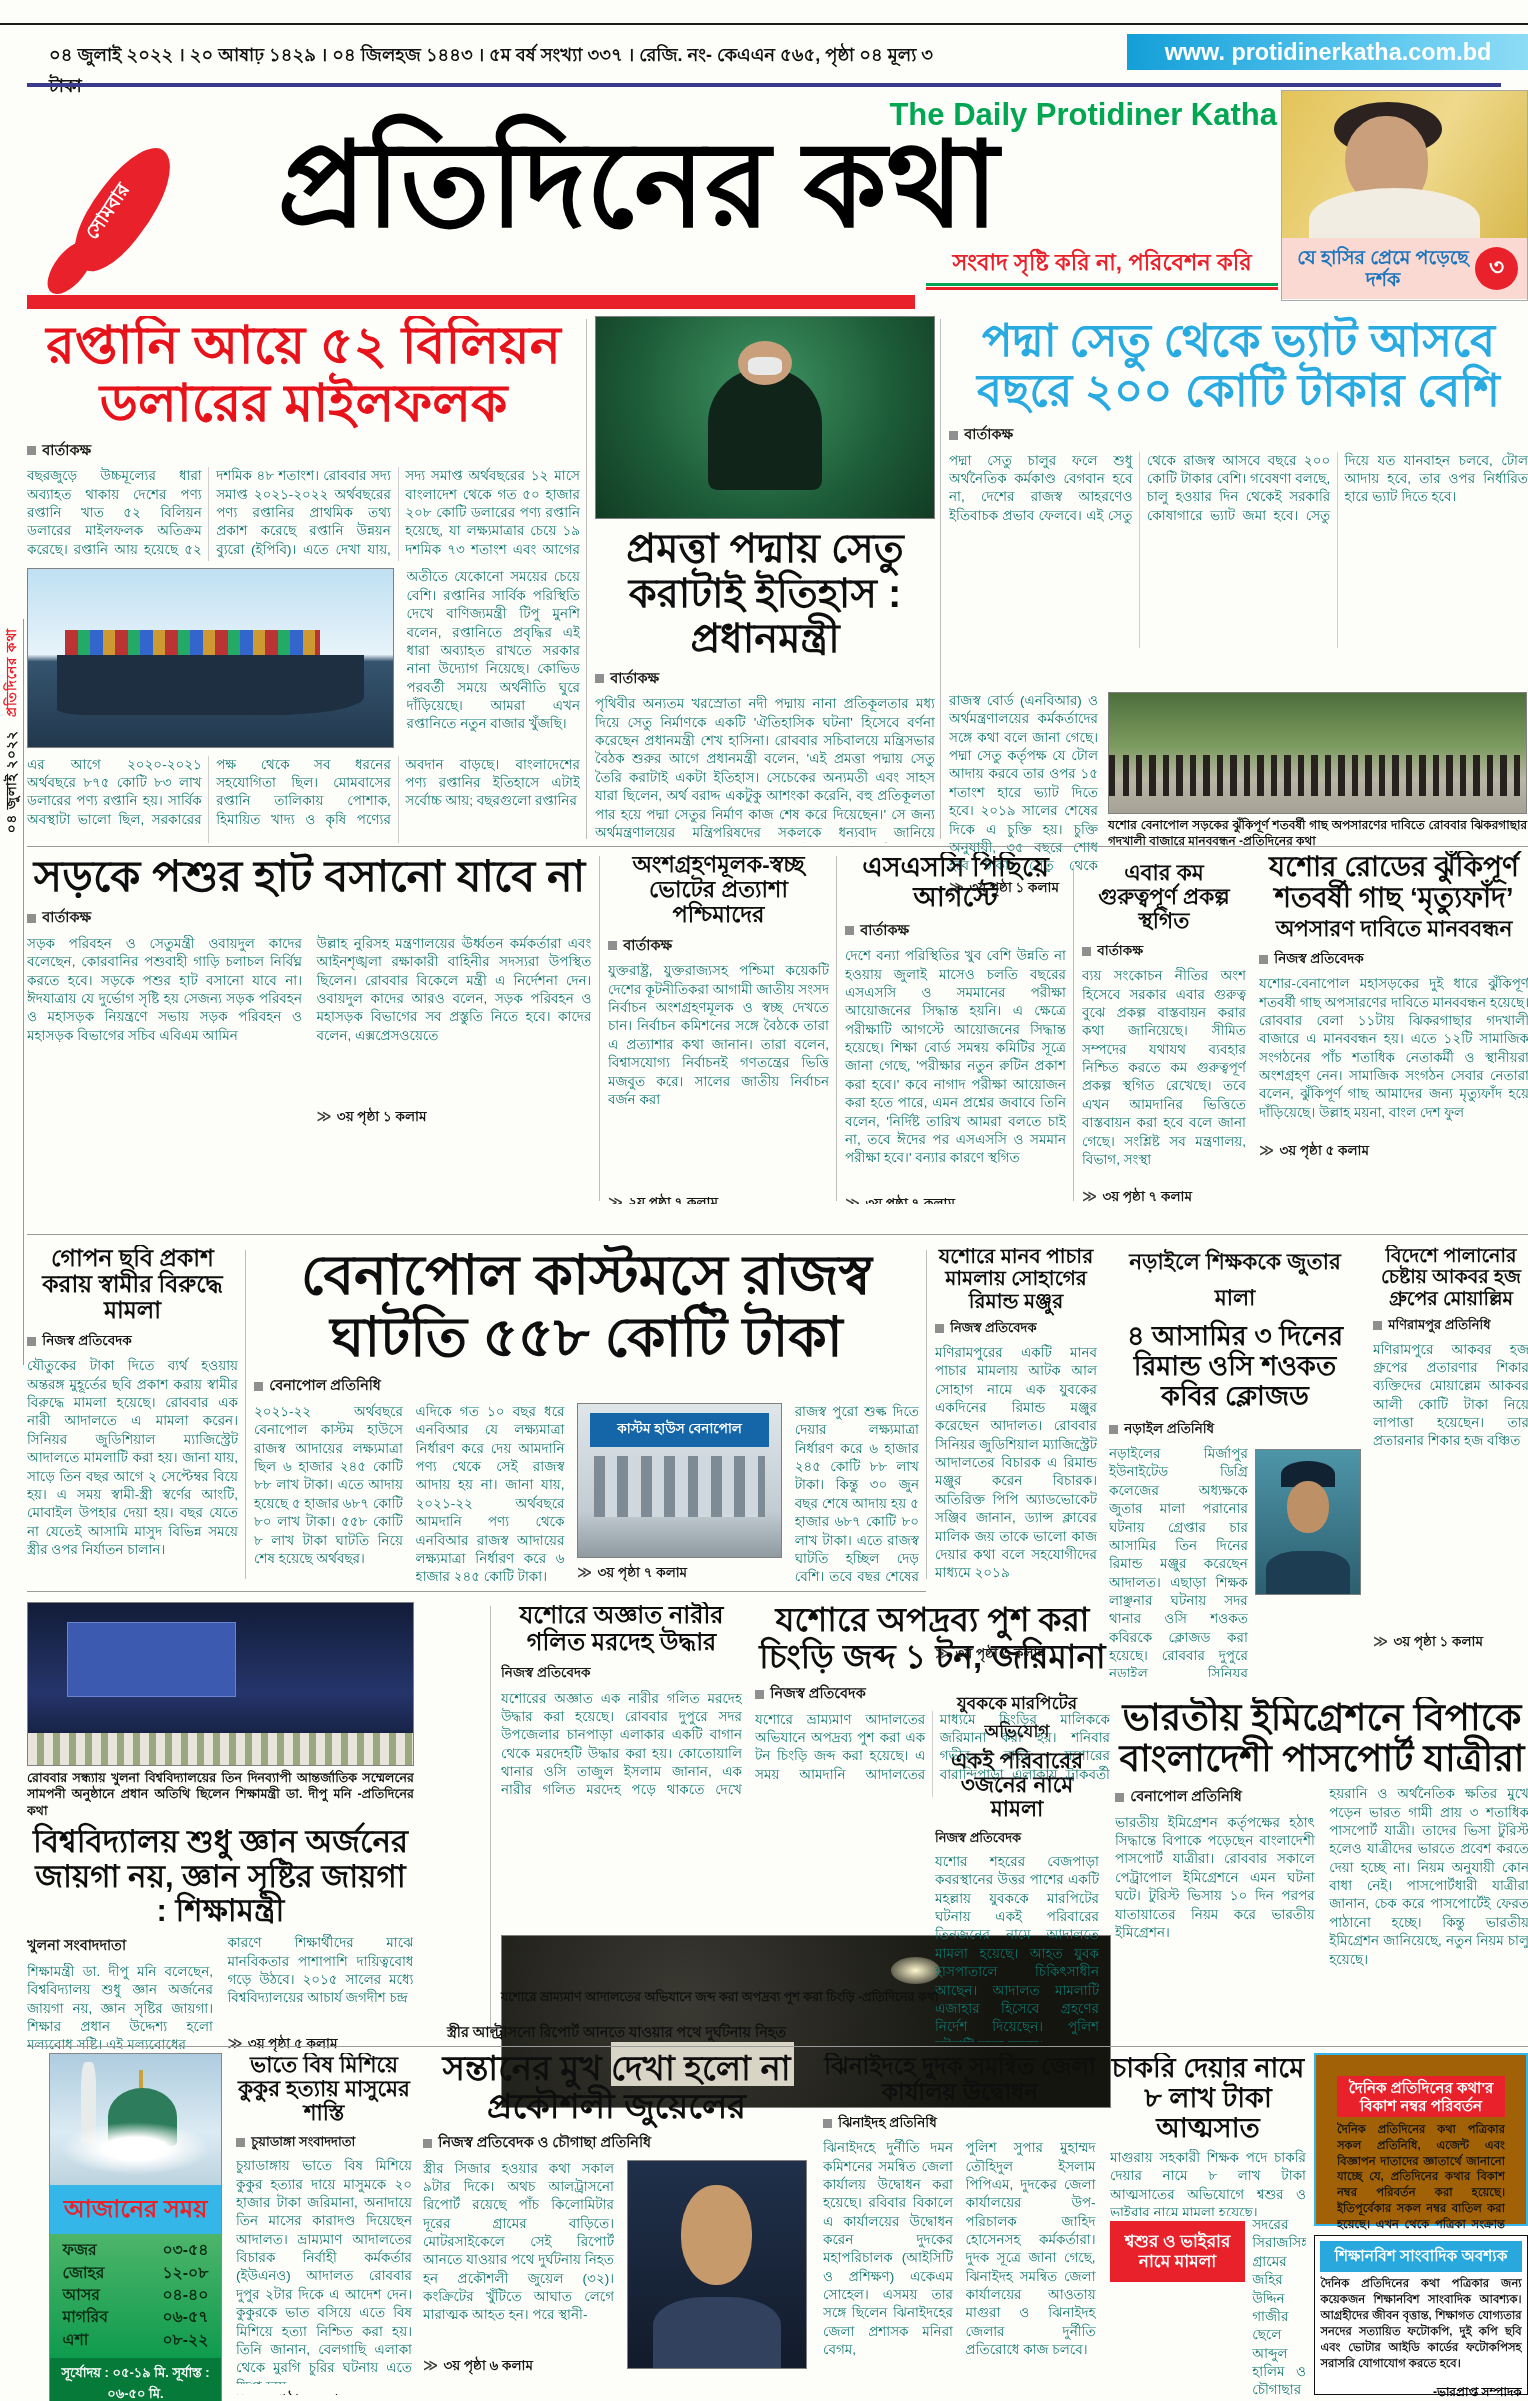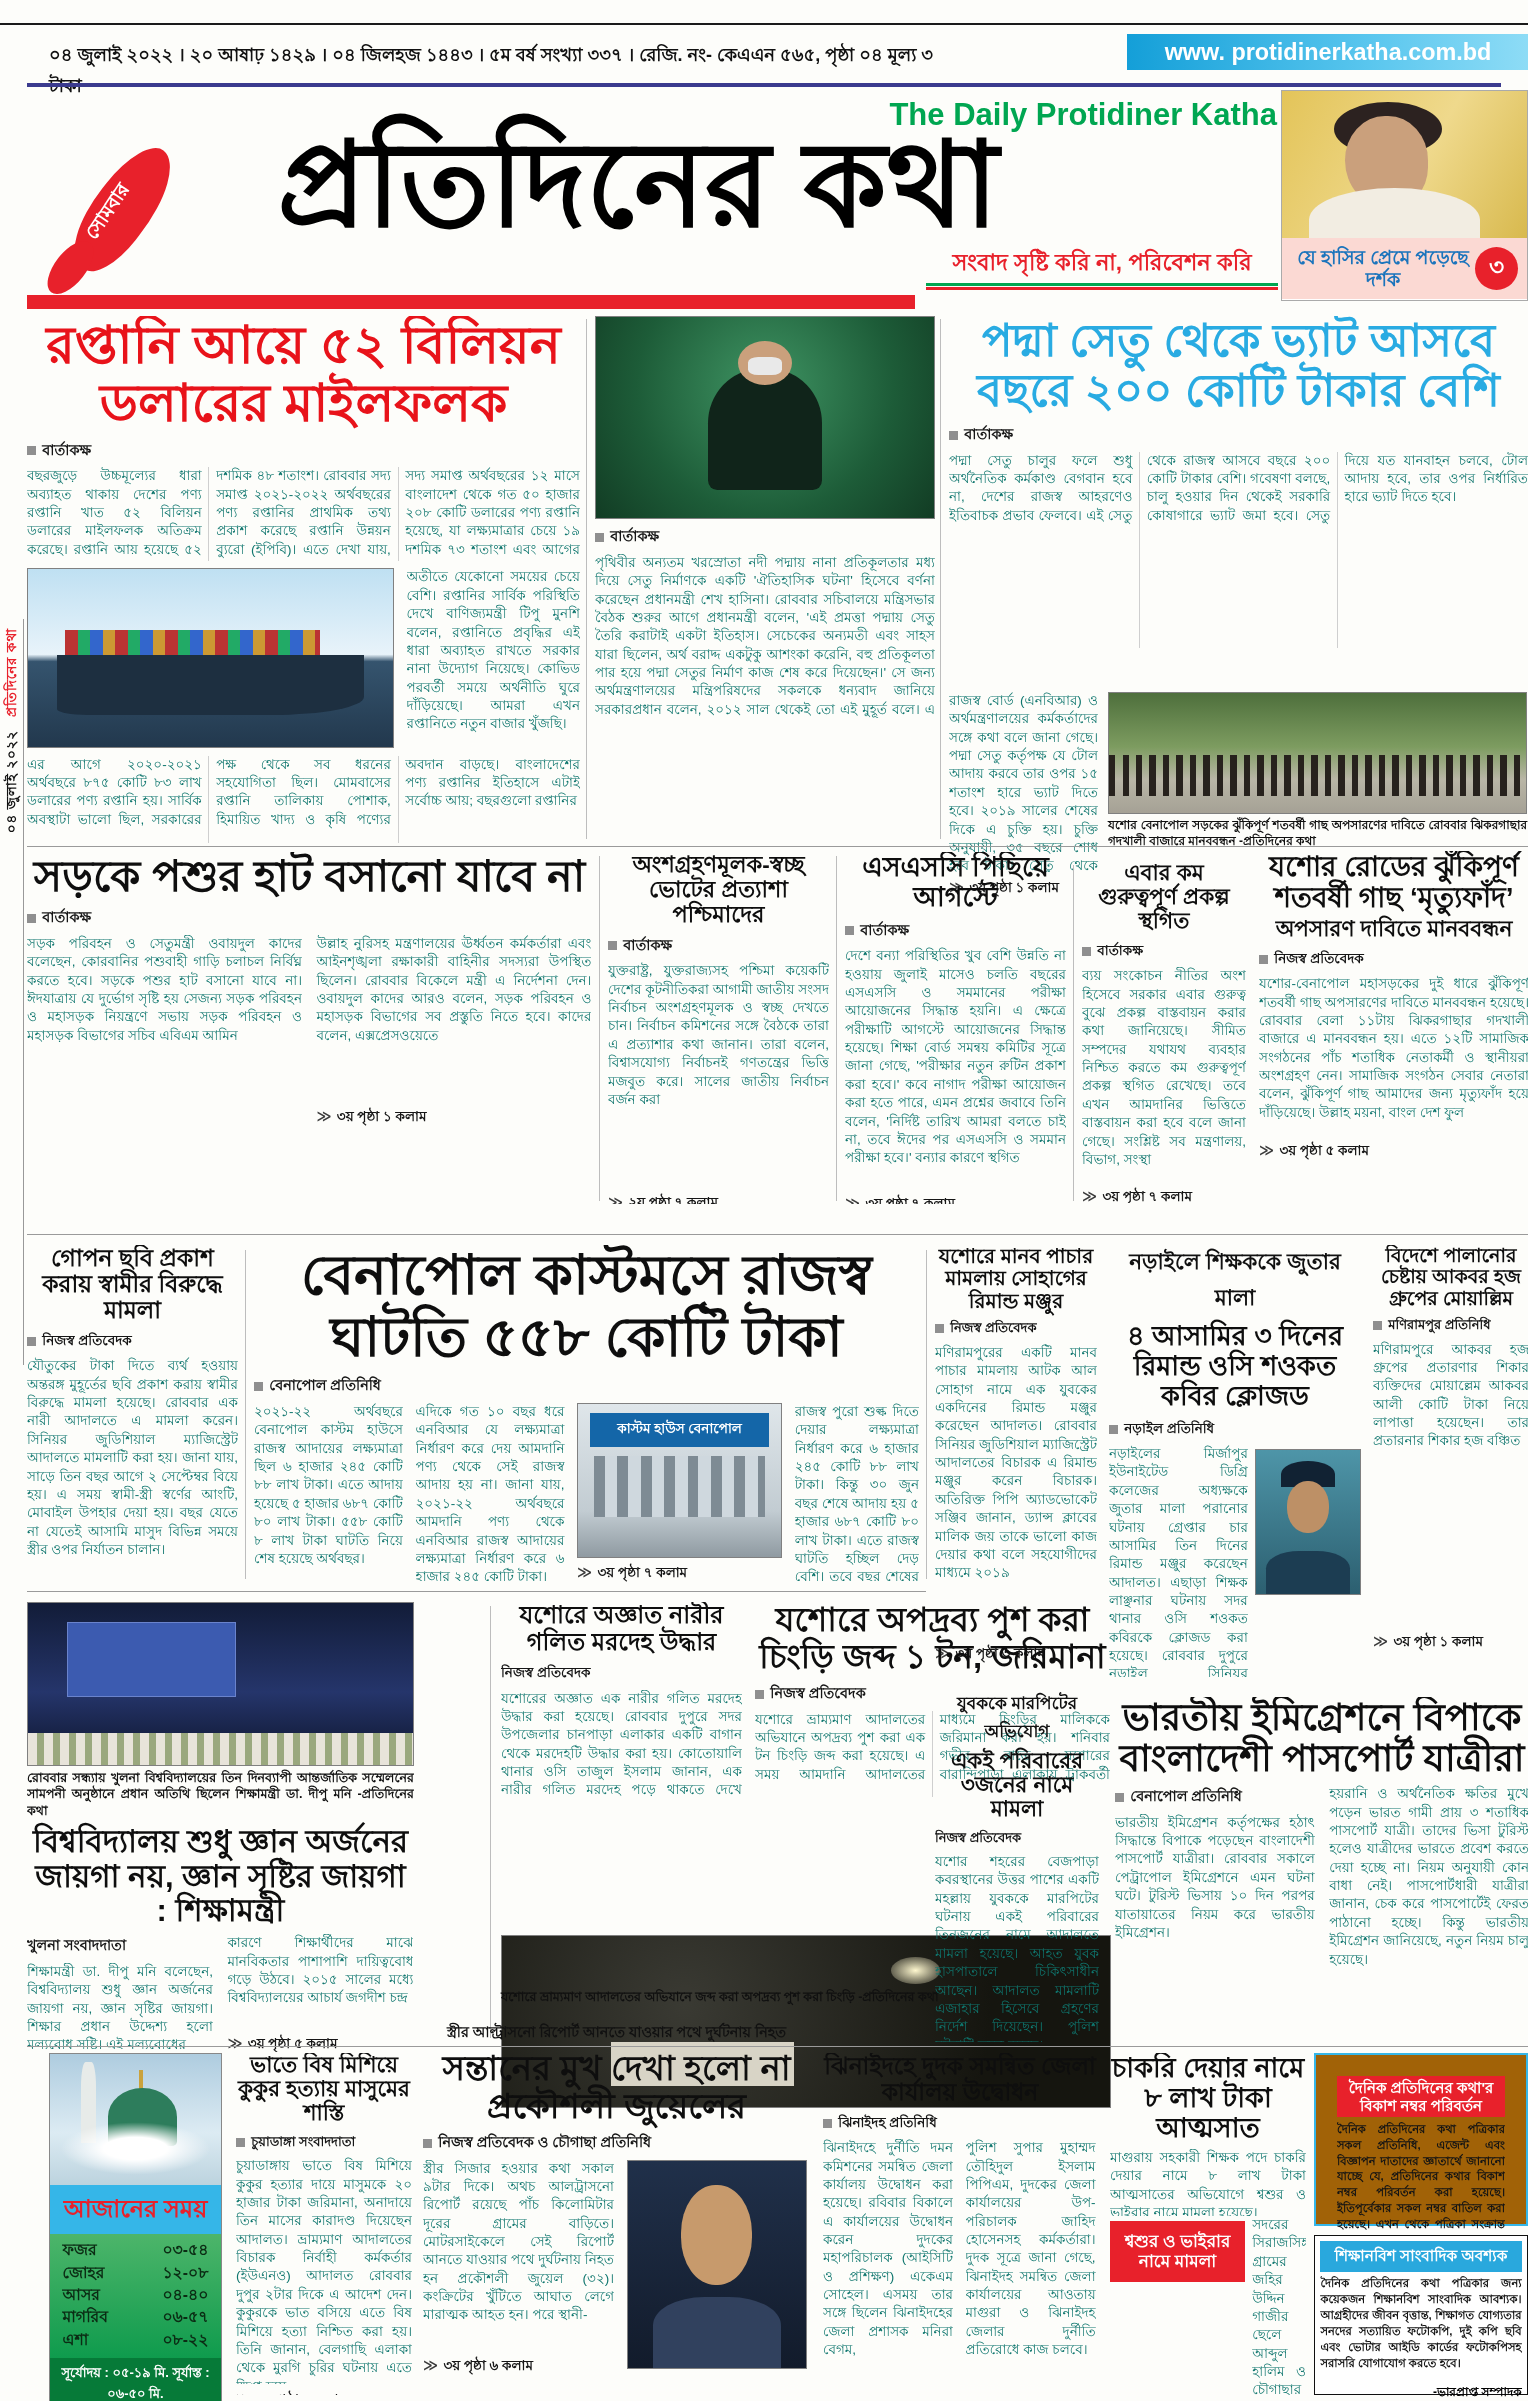--- a/index.html
+++ b/index.html
@@ -151,20 +151,21 @@
   </div>
 
   <div class="vrule" style="left:586px;top:319px;height:520px"></div>
 
   <div class="abs story" style="left:595px;top:316px;width:340px;height:527px">
     <div class="photo ph-pm" style="width:340px;height:203px">
       <div class="fig"></div>
       <div class="head"></div>
       <div class="mask"></div>
     </div>
+    <div class="hl" style="font-size:40px;margin-top:7.2px">প্রমত্তা পদ্মায় সেতু করাটাই ইতিহাস : প্রধানমন্ত্রী</div>
     <div class="byline">
         <span class="bullet"></span>
         <span>বার্তাকক্ষ</span>
       </div>
     <div class="body-txt" style="height:164px">পৃথিবীর অন্যতম খরস্রোতা নদী পদ্মায় নানা প্রতিকূলতার মধ্য দিয়ে সেতু নির্মাণকে একটি 'ঐতিহাসিক ঘটনা' হিসেবে বর্ণনা করেছেন প্রধানমন্ত্রী শেখ হাসিনা। রোববার সচিবালয়ে মন্ত্রিসভার বৈঠক শুরুর আগে প্রধানমন্ত্রী বলেন, 'এই প্রমত্তা পদ্মায় সেতু তৈরি করাটাই একটা ইতিহাস। সেচেকের অন্যমতী এবং সাহস যারা ছিলেন, অর্থ বরাদ্দ একটুকু আশংকা করেনি, বহু প্রতিকূলতা পার হয়ে পদ্মা সেতুর নির্মাণ কাজ শেষ করে দিয়েছেন।' সে জন্য অর্থমন্ত্রণালয়ের মন্ত্রিপরিষদের সকলকে ধন্যবাদ জানিয়ে সরকারপ্রধান বলেন, ২০১২ সাল থেকেই তো এই মুহূর্ত বলে। এ দিন আরও অনেক প্রকল্পের অগ্রগতি নিয়ে আলোচনা হয়।</div>
 
   </div>
 
   <div class="vrule" style="left:940px;top:319px;height:520px"></div>
 

